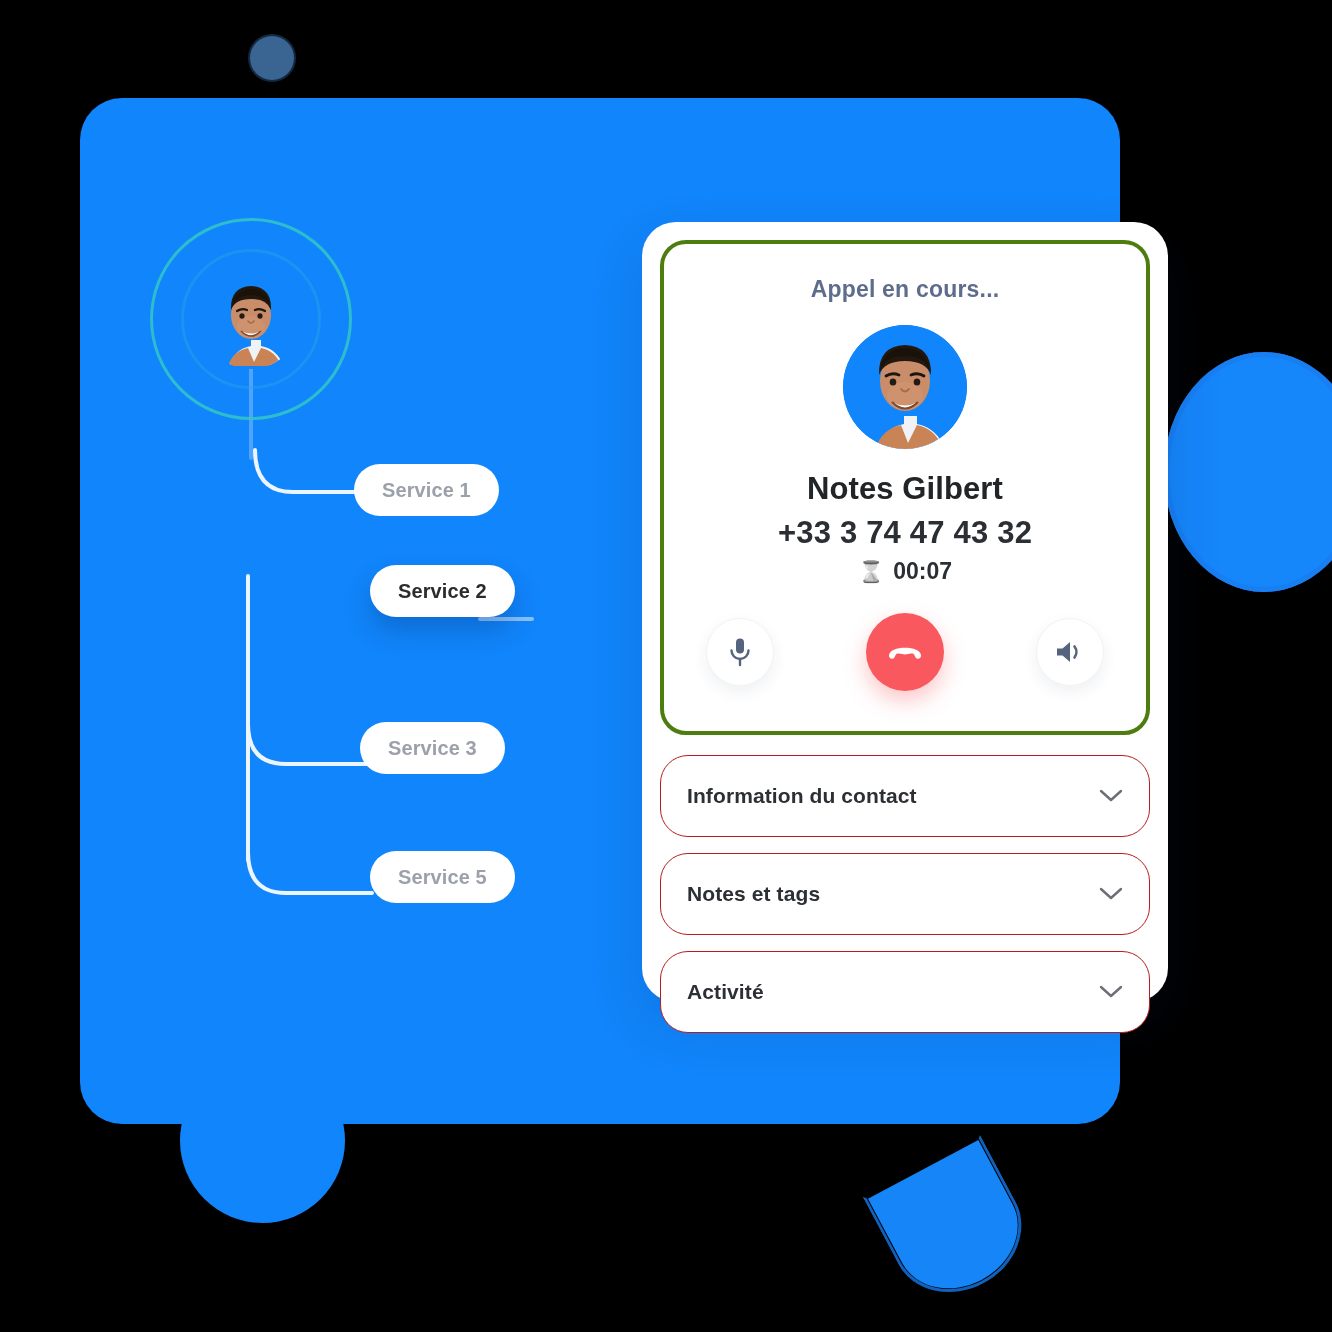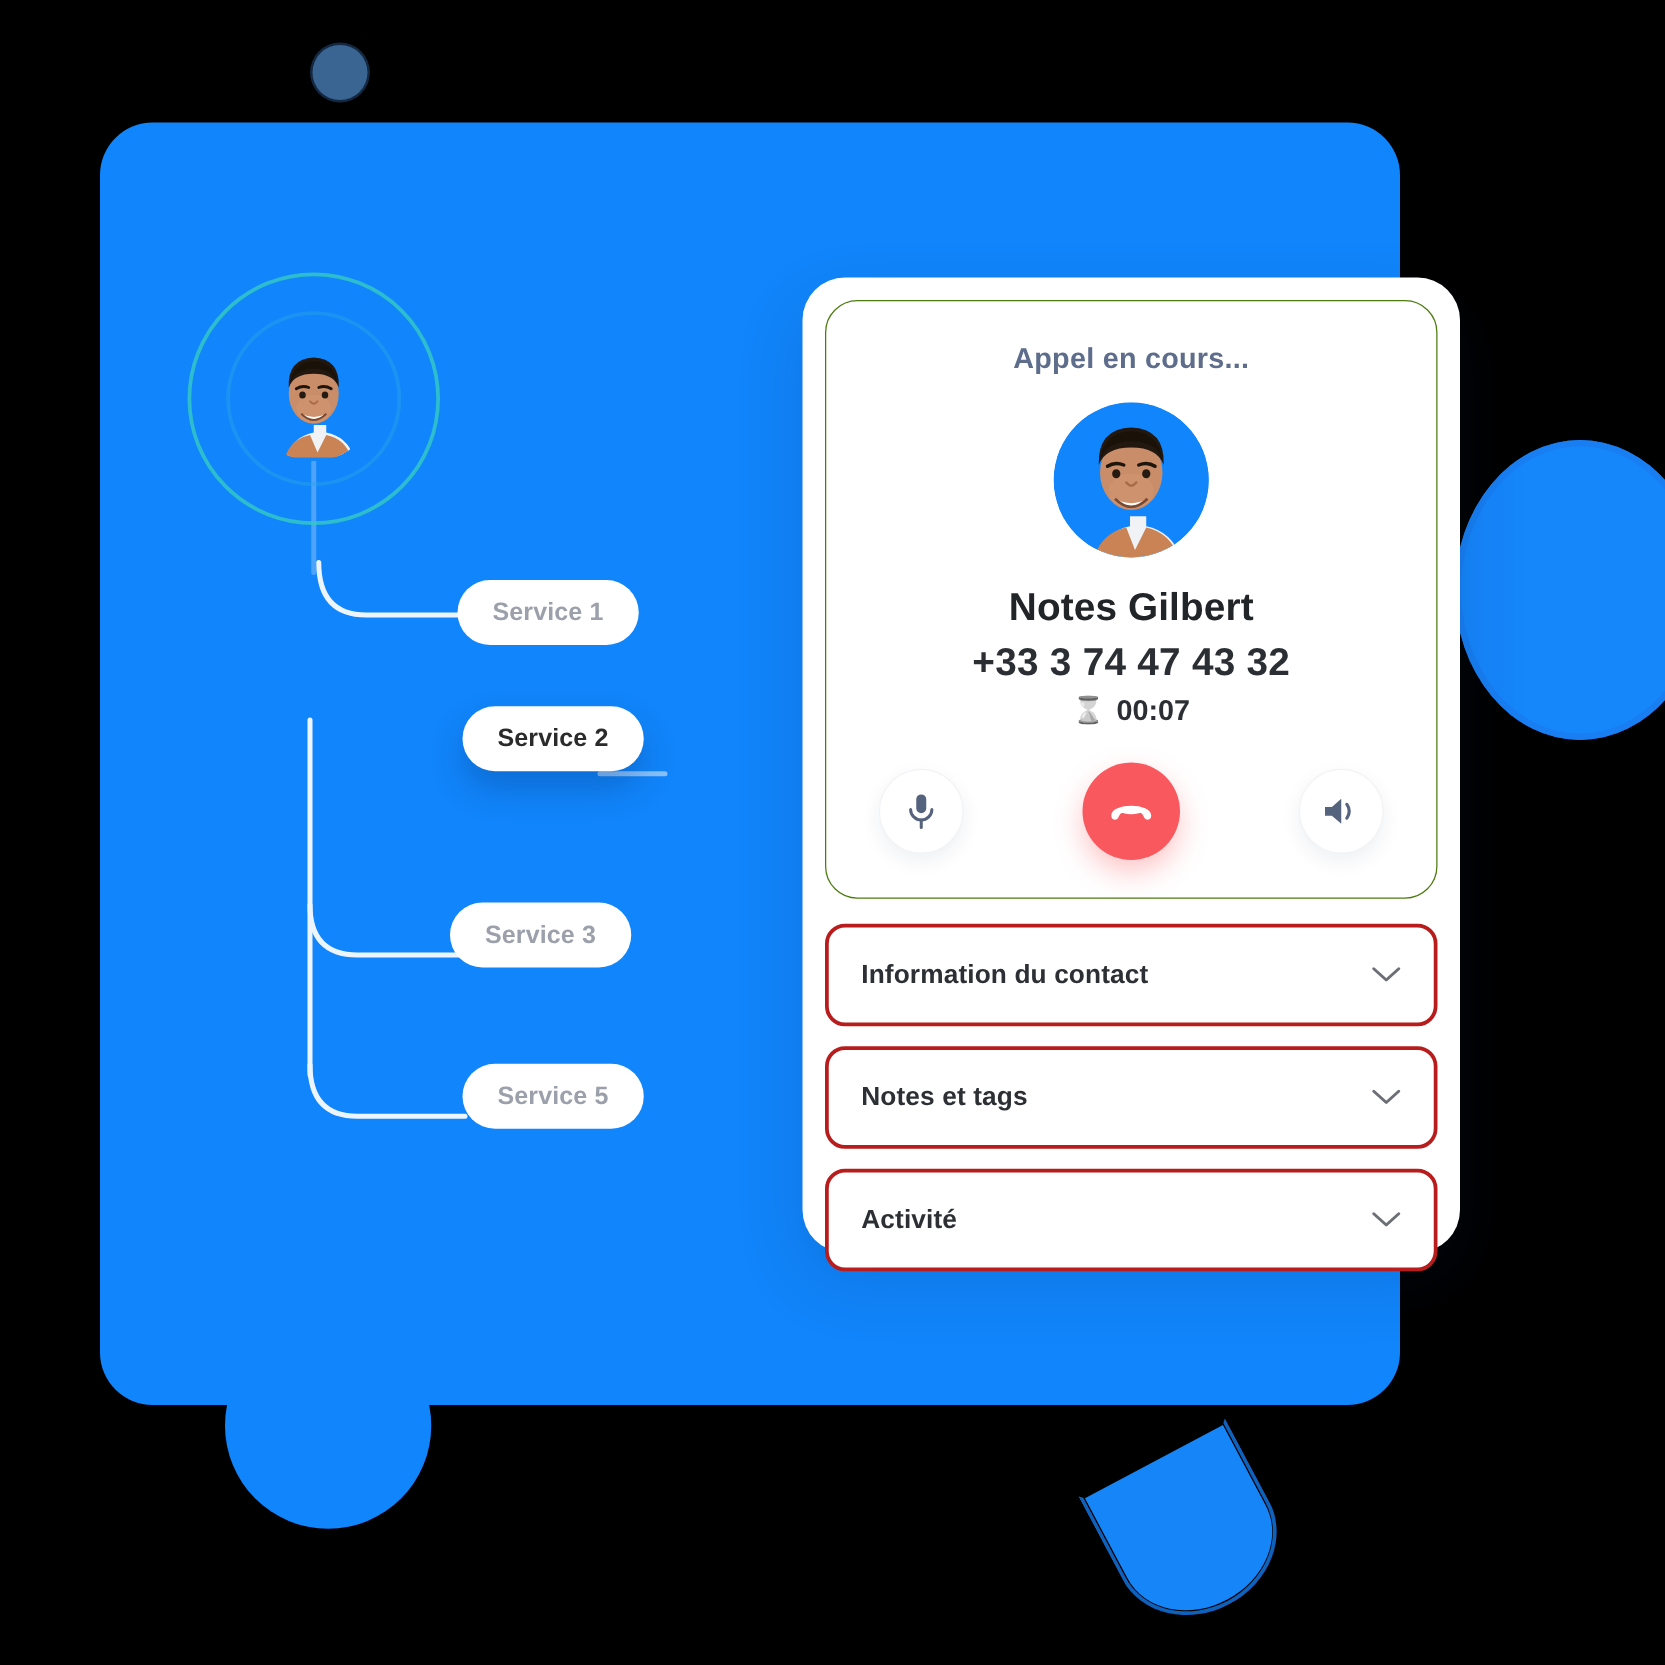--- a/index.html
+++ b/index.html
@@ -110,41 +110,41 @@
     white-space: nowrap;
     color: #9BA0AB;
     font-weight: 600;
   }
   .service-pill.active {
     color: #2b2b2b;
     font-weight: 700;
     box-shadow: 0 14px 26px rgba(0,40,100,.26);
   }
 
-  #pill-1 { left: 366px; top: 464px; }
+  #pill-1 { left: 354px; top: 464px; }
   #pill-2 { left: 370px; top: 565px; }
   #pill-3 { left: 360px; top: 722px; }
   #pill-4 { left: 370px; top: 851px; }
 
   
   #call-card {
     position: absolute;
     left: 642px; top: 222px;
     width: 526px; height: 780px;
     background: #ffffff;
     border-radius: 34px;
     box-shadow: 0 22px 54px rgba(0,35,90,.16);
     padding: 18px;
   }
 
   #call-panel {
     width: 100%;
-    border: 1px solid #4d7c0f;
+    border: 4px solid #4d7c0f;
     border-radius: 26px;
-    padding: 32px 24px 30px;
+    padding: 32px 24px 40px;
     text-align: center;
   }
 
   #call-status {
     font-size: 23px;
     font-weight: 600;
     color: #5D6D8B;
     letter-spacing: .2px;
   }
 
@@ -197,22 +197,22 @@
     width: 78px; height: 78px;
     background: #F9585E;
     border: none;
     box-shadow: 0 10px 22px rgba(249,88,94,.34);
   }
 
   
   #accordion { margin-top: 20px; display: flex; flex-direction: column; gap: 16px; }
   .acc-row {
     height: 82px;
-    border: 3px solid #b91c1c;
-    border-radius: 16px;
+    border: 1px solid #b91c1c;
+    border-radius: 28px;
     display: flex; align-items: center;
     padding: 0 26px;
     background: #fff;
   }
   .acc-label {
     flex: 1;
     text-align: left;
     font-size: 21px;
     font-weight: 600;
     color: #2c2f34;

